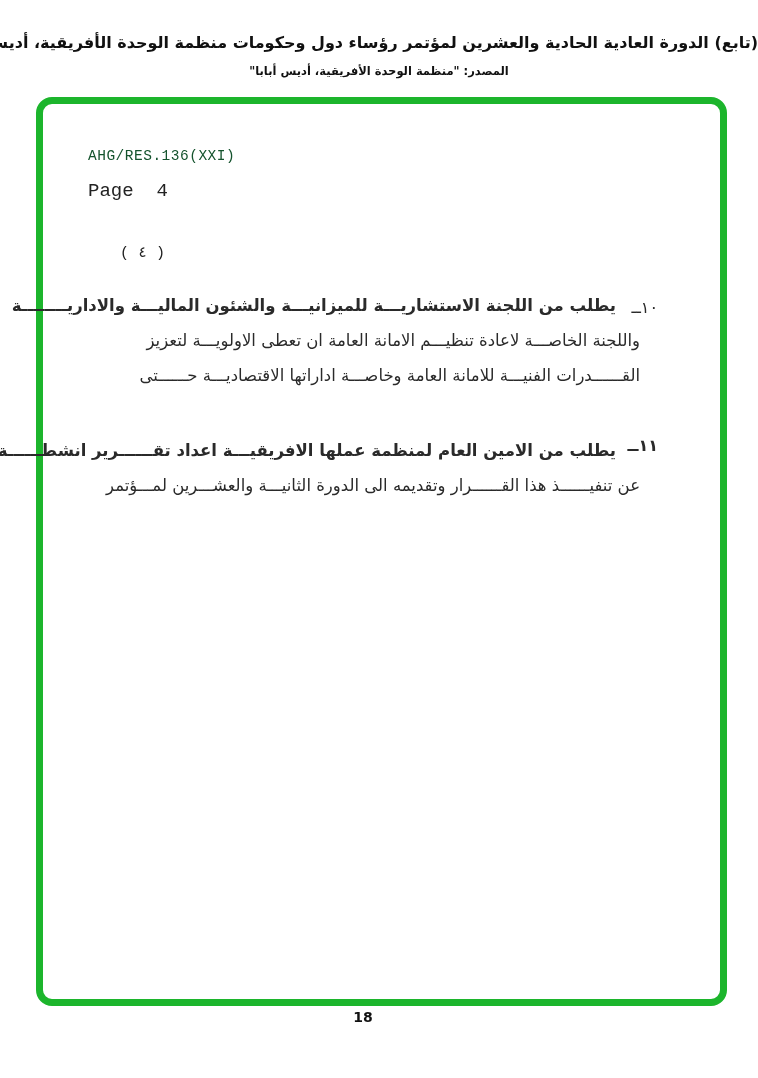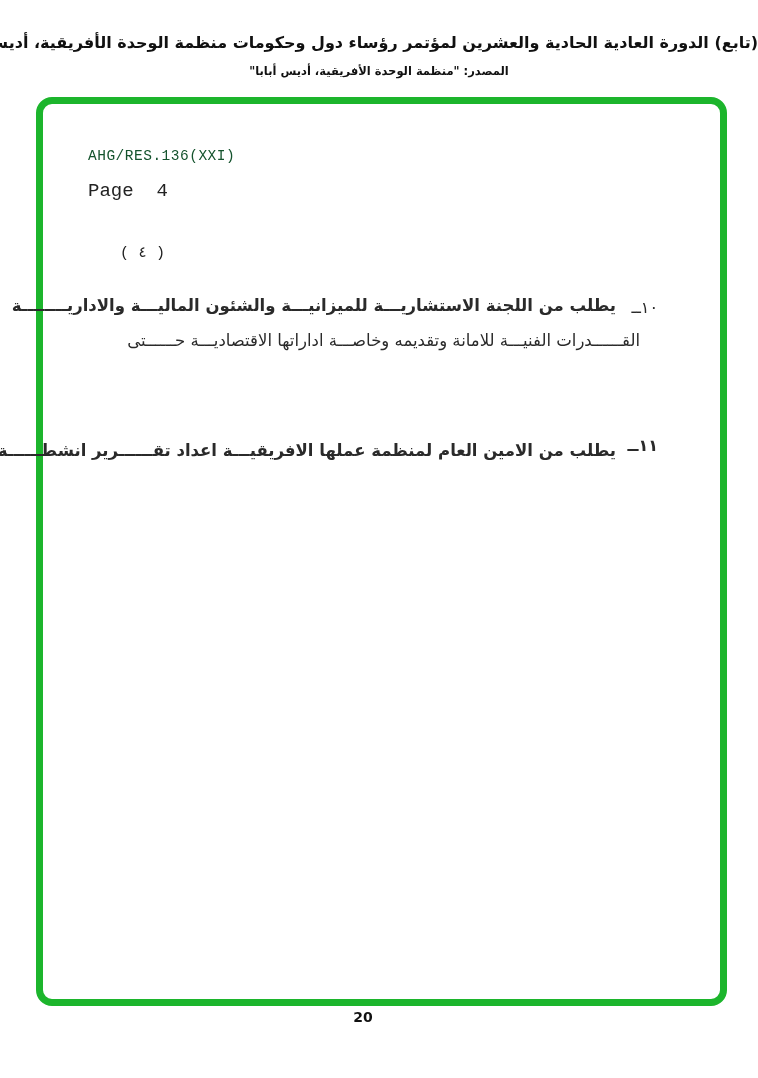--- a/index.html
+++ b/index.html
@@ -134,22 +134,24 @@
 <div class="doc-ref">AHG/RES.136(XXI)</div>
 
 <div class="doc-page">Page  4</div>
 
 <div class="section-num">( ٤ )</div>
 
 <div class="para-num" id="para-num-10">١٠ــ</div>
 
 <div class="para" id="para-10">
   <div class="line first">يطلب من اللجنة الاستشاريـــة للميزانيـــة والشئون الماليـــة والاداريــــــــة</div>
-  <div class="line">القــــــدرات الفنيـــة للامانة وتقديمه وخاصـــة اداراتها الاقتصاديـــة حــــــتى</div>
+  <div class="line">واللجنة الخاصـــة لاعادة تنظيـــم الامانة العامة ان تعطى الاولويـــة لتعزيز</div>
+  <div class="line">القــــــدرات الفنيـــة للامانة العامة وخاصـــة اداراتها الاقتصاديـــة حــــــتى</div>
 </div>
 
 <div class="para-num" id="para-num-11">١١ــ</div>
 
 <div class="para" id="para-11">
   <div class="line first">يطلب من الامين العام لمنظمة عملها الافريقيـــة اعداد تقــــــرير انشطــــــة</div>
+  <div class="line">عن تنفيــــــذ هذا القــــــرار وتقديمه الى الدورة الثانيـــة والعشـــرين لمـــؤتمر</div>
 </div>
 
-<div class="footer-num">20</div>
+<div class="footer-num">18</div>
 
 </body></html>

